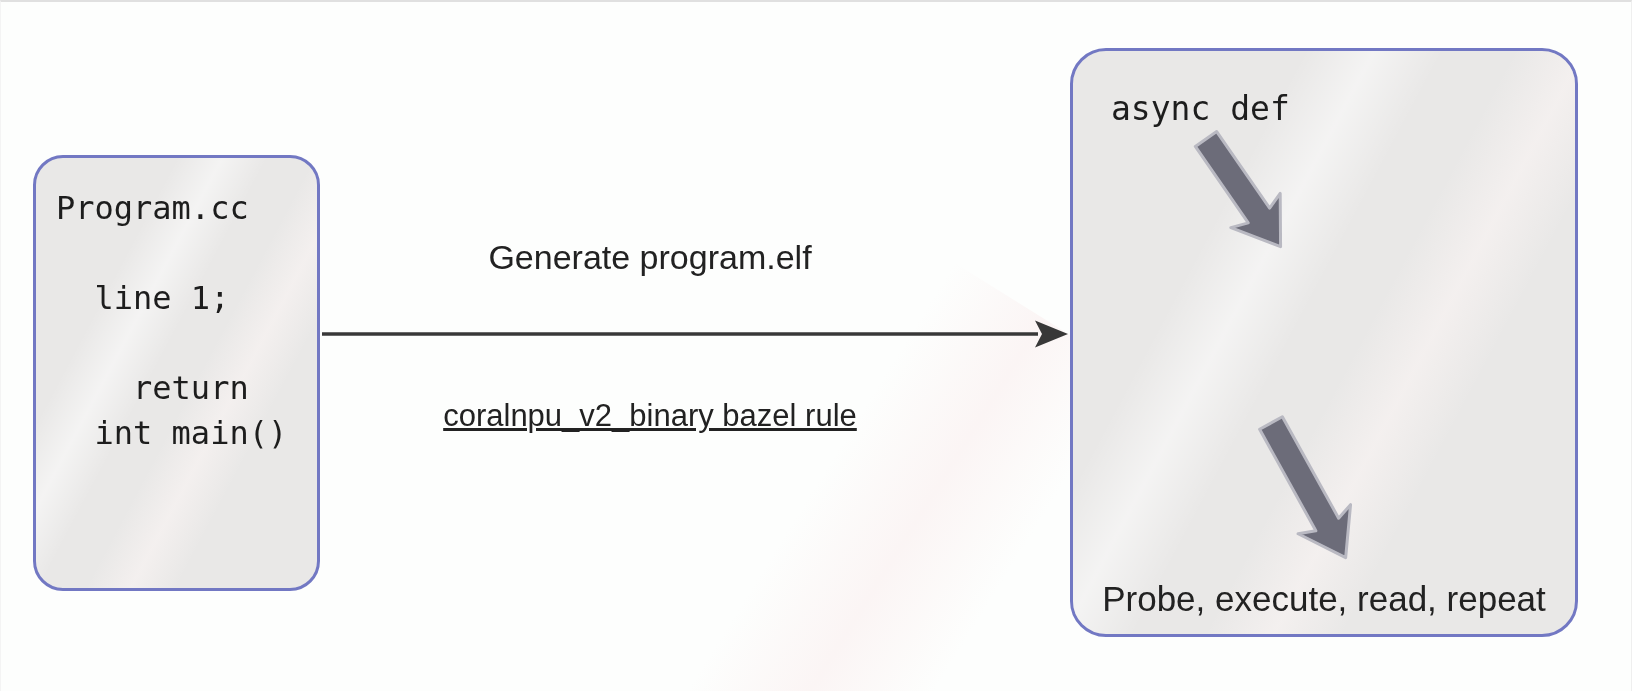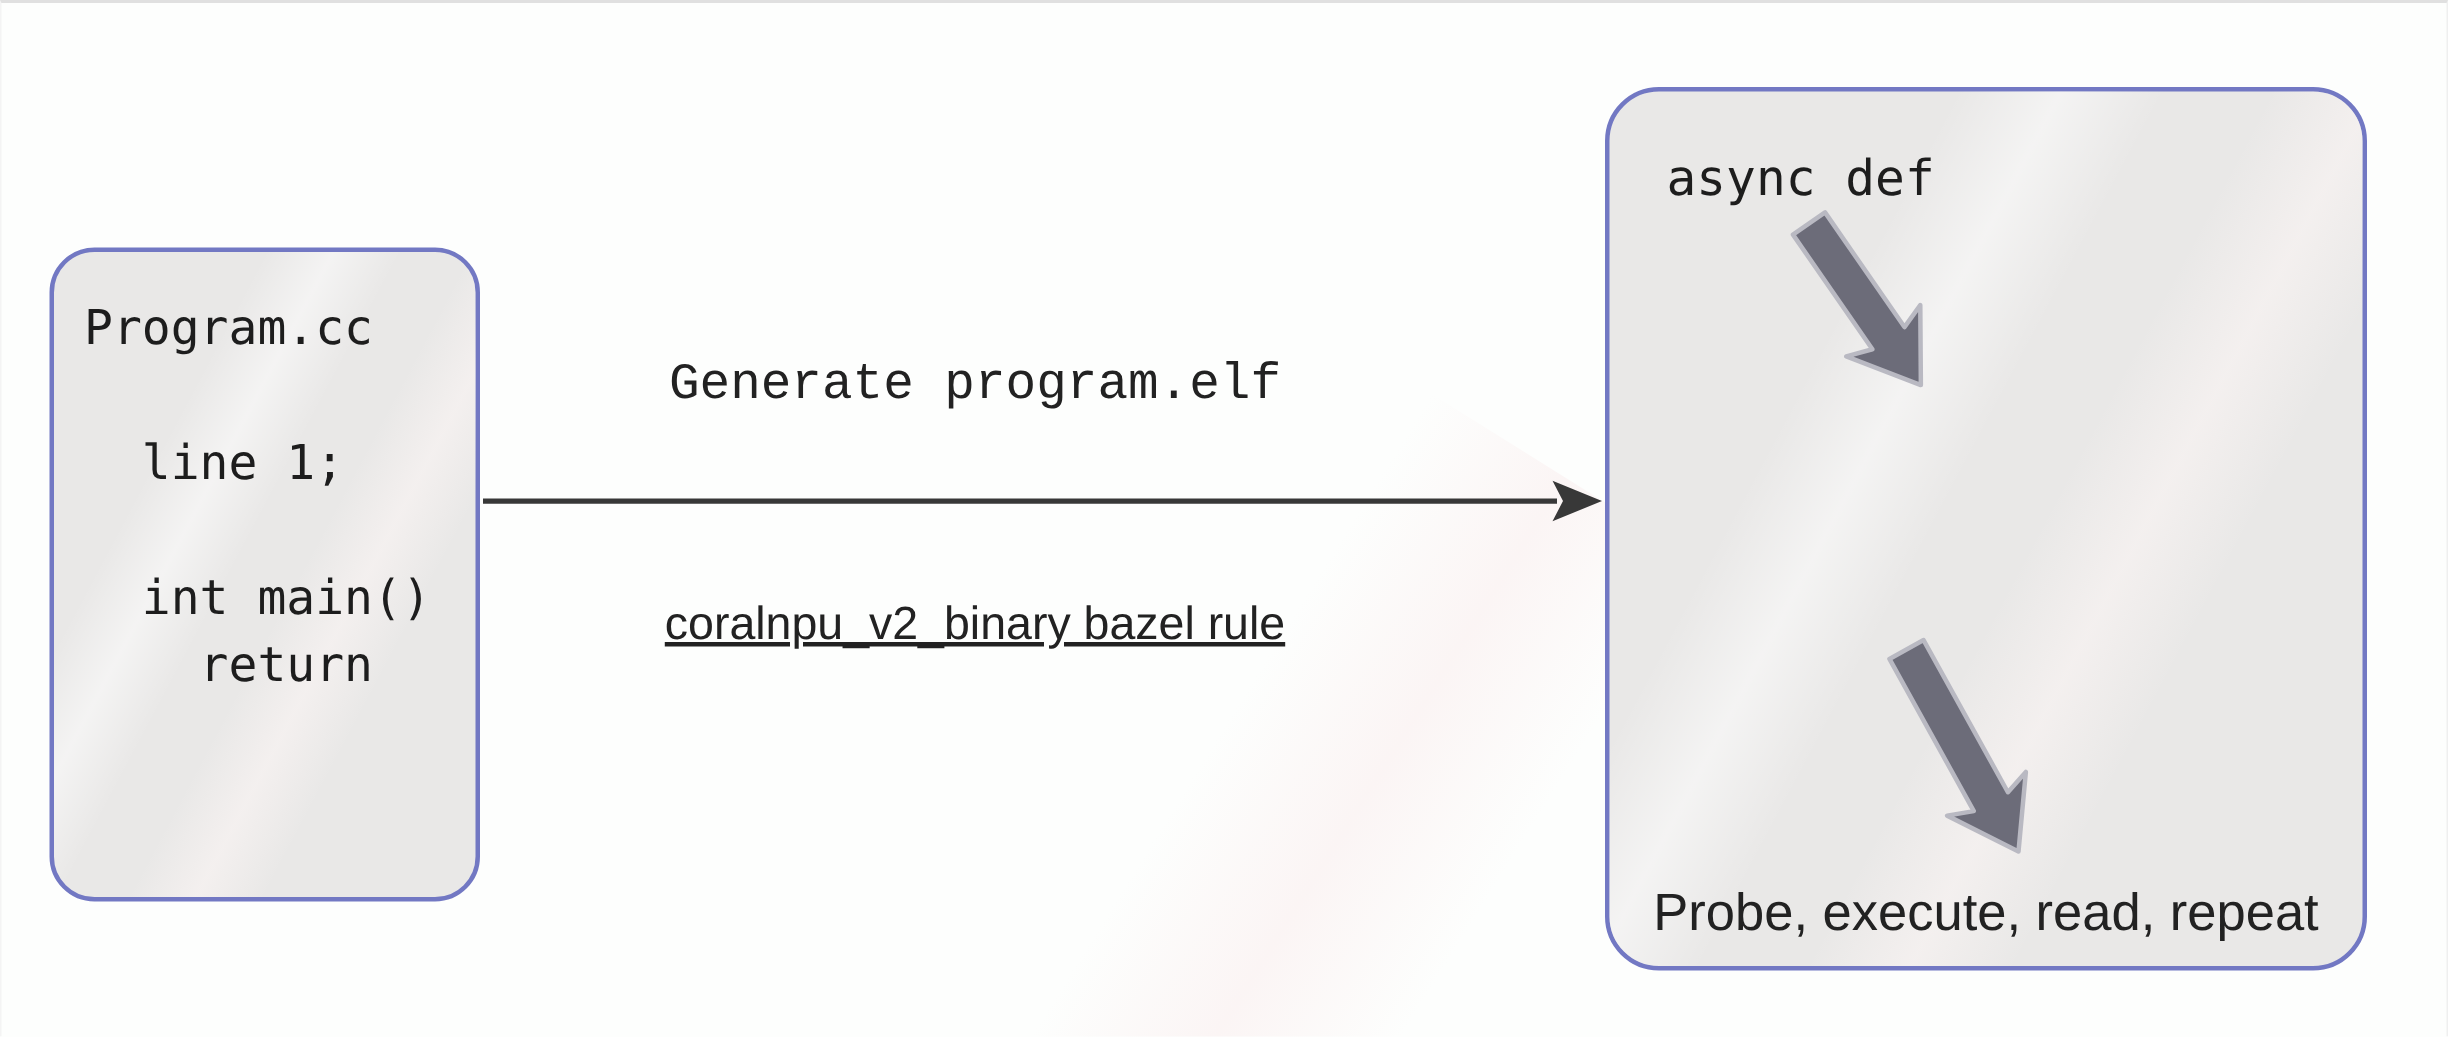--- a/index.html
+++ b/index.html
@@ -23,21 +23,20 @@
     width: 210px; height: 900px;
     background: linear-gradient(90deg, rgba(252,244,244,0), rgba(250,240,240,0.65), rgba(252,244,244,0));
     transform: rotate(32deg);
     pointer-events: none;
   }
   .box {
     position: absolute;
     background: var(--box-bg, #e9e8e7);
     border: 3px solid var(--box-border, #7278c3);
     overflow: hidden;
-    margin-top: 10px;
   }
   .box::after {
     content: "";
     position: absolute; inset: -20px;
     background: linear-gradient(118deg,
       rgba(255,255,255,0) 30%, rgba(255,255,255,0.5) 38%, rgba(255,255,255,0) 46%,
       rgba(255,255,255,0) 54%, rgba(252,246,245,0.55) 62%, rgba(255,255,255,0) 70%);
     pointer-events: none;
   }
   .left-box {
@@ -56,21 +55,21 @@
     position: relative; z-index: 1;
   }
   .mid-label {
     position: absolute;
     left: 330px; width: 640px;
     text-align: center;
     color: var(--label-text, #222);
   }
   .mid-label.mono {
     top: 238px;
-    font-family: Liberation Mono, monospace;
+    font-family: Liberation Sans, sans-serif;
     font-size: 34px;
   }
   .mid-label.sans {
     top: 398px;
     font-family: "Liberation Sans", sans-serif;
     font-size: 31px;
     text-decoration: underline;
   }
   .flow-arrow-svg { position: absolute; left: 318px; top: 312px; }
   .flow-line { stroke: var(--flow-arrow, #383838); stroke-width: 3.5; fill: none; }
@@ -120,22 +119,22 @@
 <body>
 
 <div class="frame"></div>
 <div class="sheen"></div>
 
 <div class="box left-box">
   <div class="code-line">Program.cc</div>
   <div class="code-line"></div>
   <div class="code-line">  line 1;</div>
   <div class="code-line"></div>
+  <div class="code-line">    return</div>
   <div class="code-line">  int main()</div>
-  <div class="code-line">    return</div>
 </div>
 
 <div class="mid-label mono">Generate program.elf</div>
 
 <svg class="flow-arrow-svg" width="760" height="46">
   <line class="flow-line" x1="4" y1="22" x2="720" y2="22"></line>
   <polygon class="flow-head" points="750,22 717,8.5 724,22 717,35.5"></polygon>
 </svg>
 
 <div class="mid-label sans">coralnpu_v2_binary bazel rule</div>

